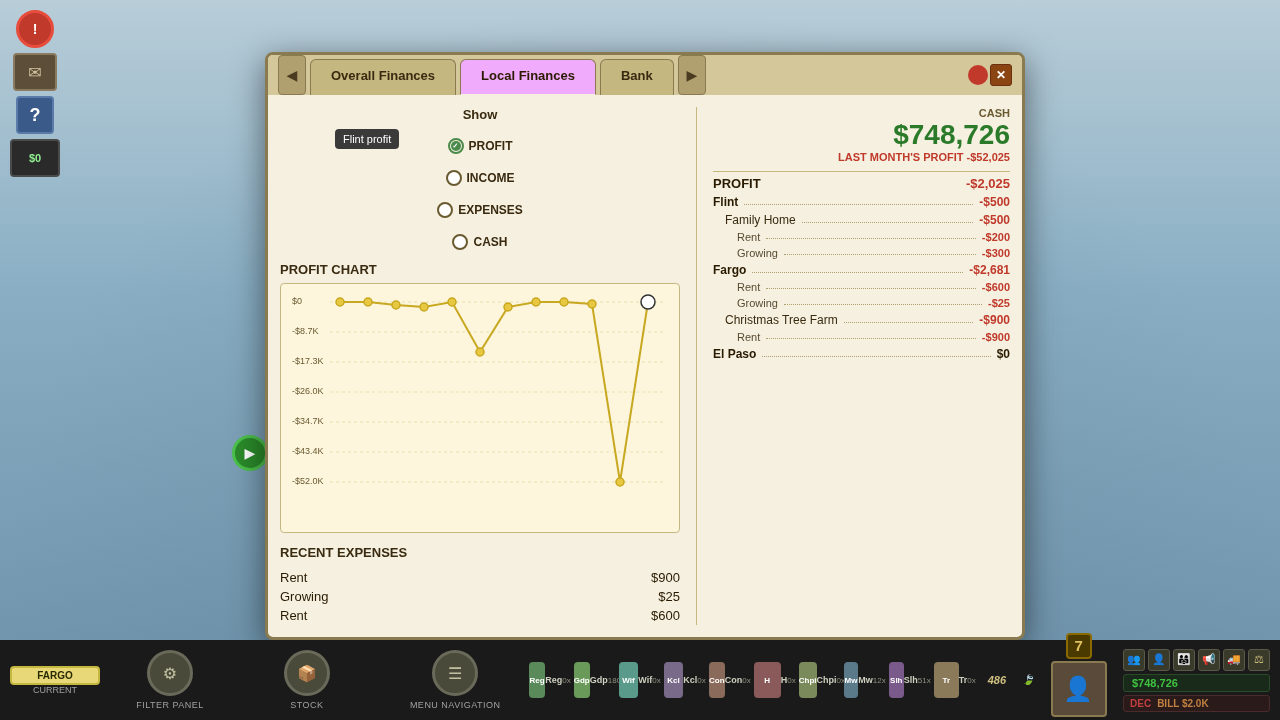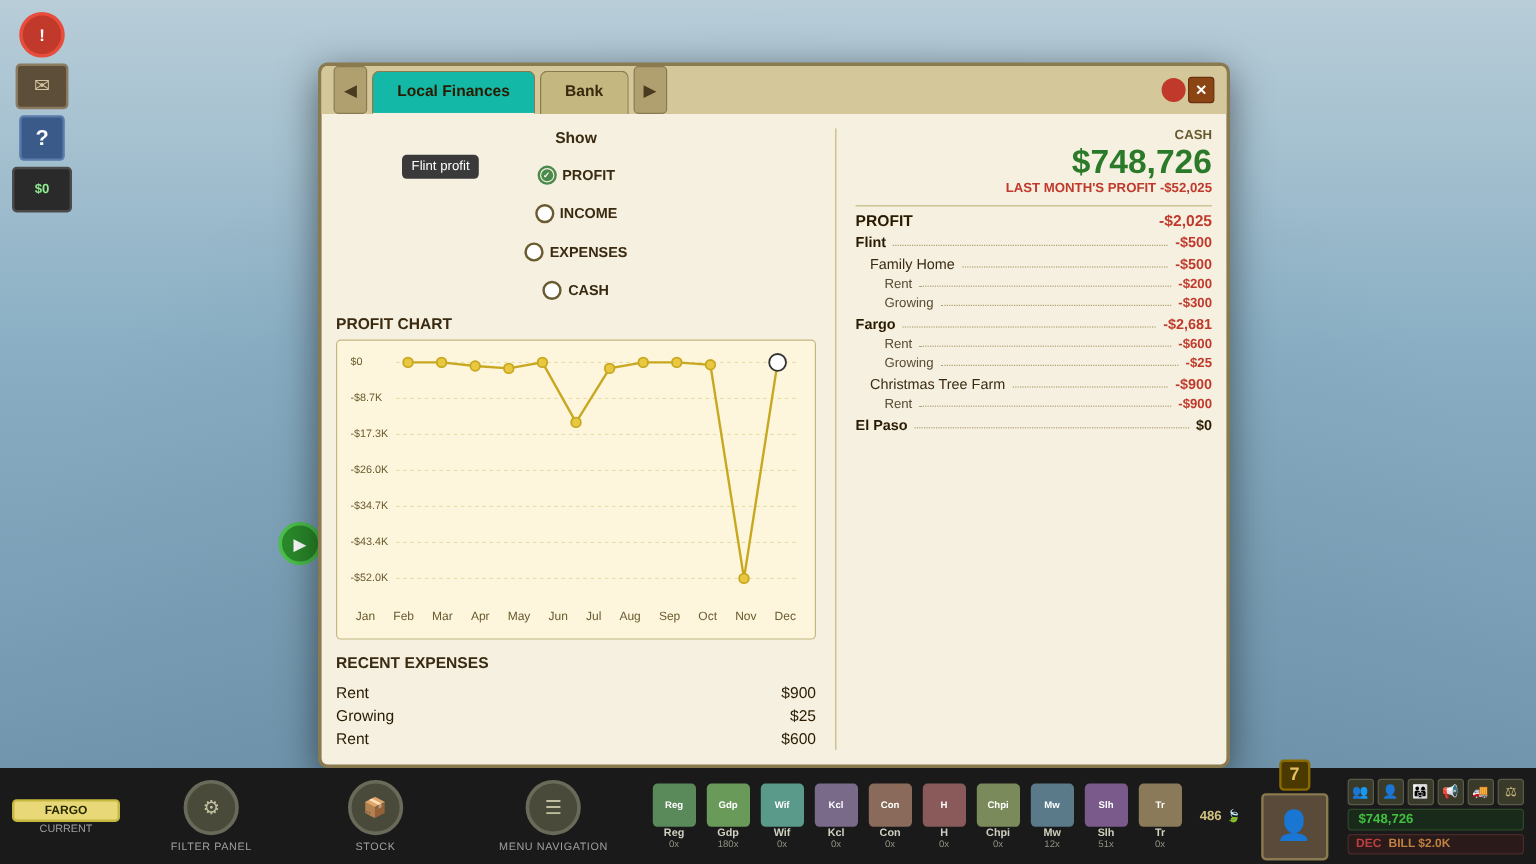--- a/index.html
+++ b/index.html
@@ -134,21 +134,21 @@
       border: 1px solid #8a7a50;
       border-bottom: none;
       border-radius: 6px 6px 0 0;
       cursor: pointer;
       font-size: 13px;
       font-weight: bold;
       color: #3a2a10;
       margin-top: 4px;
     }
     .tab.active {
-      background: #14b8a6;
+      background: #f0abfc;
       color: #2a1a00;
       border-bottom: 1px solid #f5f0e0;
     }
     .close-btn-area {
       margin-left: auto;
       display: flex;
       align-items: center;
       gap: 2px;
     }
     .close-inner {
@@ -445,21 +445,21 @@
 
     
     .drug-bar {
       display: flex;
       gap: 3px;
       align-items: flex-end;
       flex: 0 0 auto;
     }
     .drug-item {
       display: flex;
-      flex-direction: column;
+      flex-direction: row;
       align-items: center;
       width: 42px;
       cursor: pointer;
     }
     .drug-icon {
       width: 36px;
       height: 36px;
       border-radius: 4px;
       display: flex;
       flex-direction: column;
@@ -594,20 +594,21 @@
   <div class="question-btn">?</div>
   <div class="cash-display">$0</div>
 </div>
 
 <div class="green-indicator">▶</div>
 
 <div class="modal">
 
   <div class="tab-bar">
     <div class="tab-nav-btn">◀</div>
+    <div class="tab">Overall Finances</div>
     <div class="tab active">Local Finances</div>
     <div class="tab">Bank</div>
     <div class="tab-nav-btn">▶</div>
     <div class="close-btn-area">
       <div class="close-inner"></div>
       <div class="close-x">✕</div>
     </div>
   </div>
 
   <div class="modal-content">
@@ -667,34 +668,20 @@
           <circle cx="162" cy="10" r="4" fill="#e8c840" stroke="#c8a820" stroke-width="1.5"></circle>
           <circle cx="190" cy="60" r="4" fill="#e8c840" stroke="#c8a820" stroke-width="1.5"></circle>
           <circle cx="218" cy="15" r="4" fill="#e8c840" stroke="#c8a820" stroke-width="1.5"></circle>
           <circle cx="246" cy="10" r="4" fill="#e8c840" stroke="#c8a820" stroke-width="1.5"></circle>
           <circle cx="274" cy="10" r="4" fill="#e8c840" stroke="#c8a820" stroke-width="1.5"></circle>
           <circle cx="302" cy="12" r="4" fill="#e8c840" stroke="#c8a820" stroke-width="1.5"></circle>
           <circle cx="330" cy="190" r="4" fill="#e8c840" stroke="#c8a820" stroke-width="1.5"></circle>
 
           <circle cx="358" cy="10" r="7" fill="white" stroke="#333" stroke-width="1.5"></circle>
         </svg>
-        <div class="chart-labels">
-          <span>Jan</span>
-            <span>Feb</span>
-            <span>Mar</span>
-            <span>Apr</span>
-          <span>May</span>
-            <span>Jun</span>
-            <span>Jul</span>
-            <span>Aug</span>
-          <span>Sep</span>
-            <span>Oct</span>
-            <span>Nov</span>
-            <span>Dec</span>
-        </div>
       </div>
 
       <div class="recent-title">RECENT EXPENSES</div>
       <div class="expense-row">
         <span>Rent</span>
         <span>$900</span>
       </div>
       <div class="expense-row">
         <span>Growing</span>
         <span>$25</span>
@@ -871,21 +858,21 @@
   </div>
       <div class="drug-item">
     <div class="drug-icon" style="background:#8a7a5a;">
       <span style="font-size:8px;color:white;font-weight:bold;">Tr</span>
     </div>
     <span class="drug-name">Tr</span>
     <span class="drug-qty">0x</span>
   </div>
     </div>
 
-  <div style="display:flex;align-items:flex-start;gap:4px;margin-left:8px;">
+  <div style="display:flex;align-items:flex-start;gap:16px;margin-left:8px;font-style:italic;">
     <span style="color:#d0c080;font-size:11px;font-weight:bold;">486</span>
     <span style="color:#8a8a60;font-size:10px;">🍃</span>
   </div>
 
   <div style="display:flex;flex-direction:column;align-items:center;gap:2px;margin-left:8px;">
     <div class="num-badge">7</div>
     <div class="portrait">👤</div>
     <div class="portrait-label">THE HEMPEROR</div>
   </div>
 

